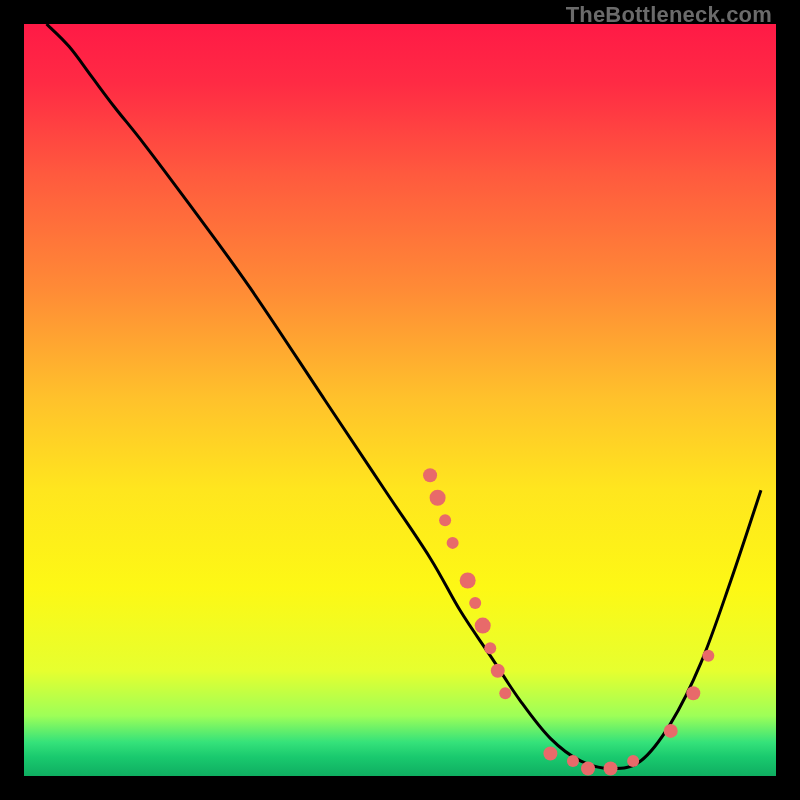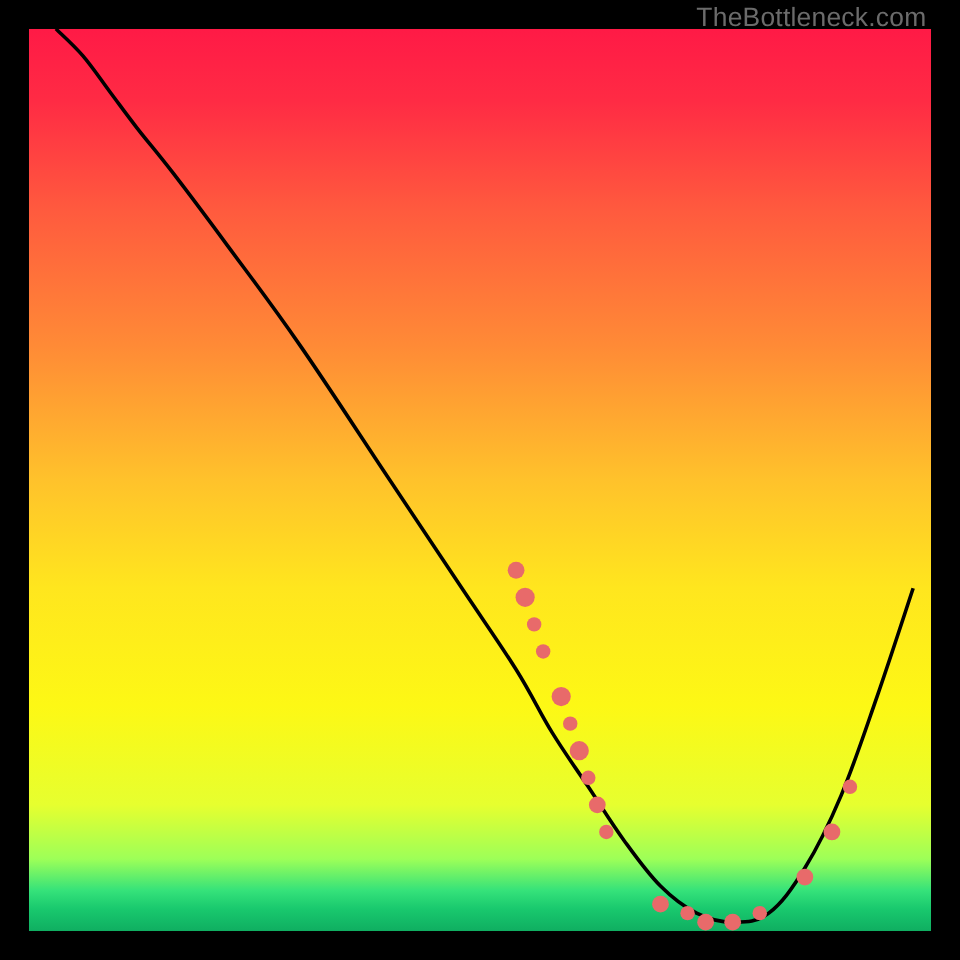--- a/index.html
+++ b/index.html
@@ -25,21 +25,21 @@
     width: 752px;
     height: 752px;
     overflow: hidden;
   }
   .watermark {
     position: absolute;
     top: 2px;
     right: 28px;
     font-family: Arial, Helvetica, sans-serif;
     font-size: 22px;
-    font-weight: 400;
+    font-weight: 700;
     color: #6b6b6b;
     letter-spacing: 0.2px;
   }
   svg {
     position: absolute;
     left: 0;
     top: 0;
   }
 </style>
 </head>

